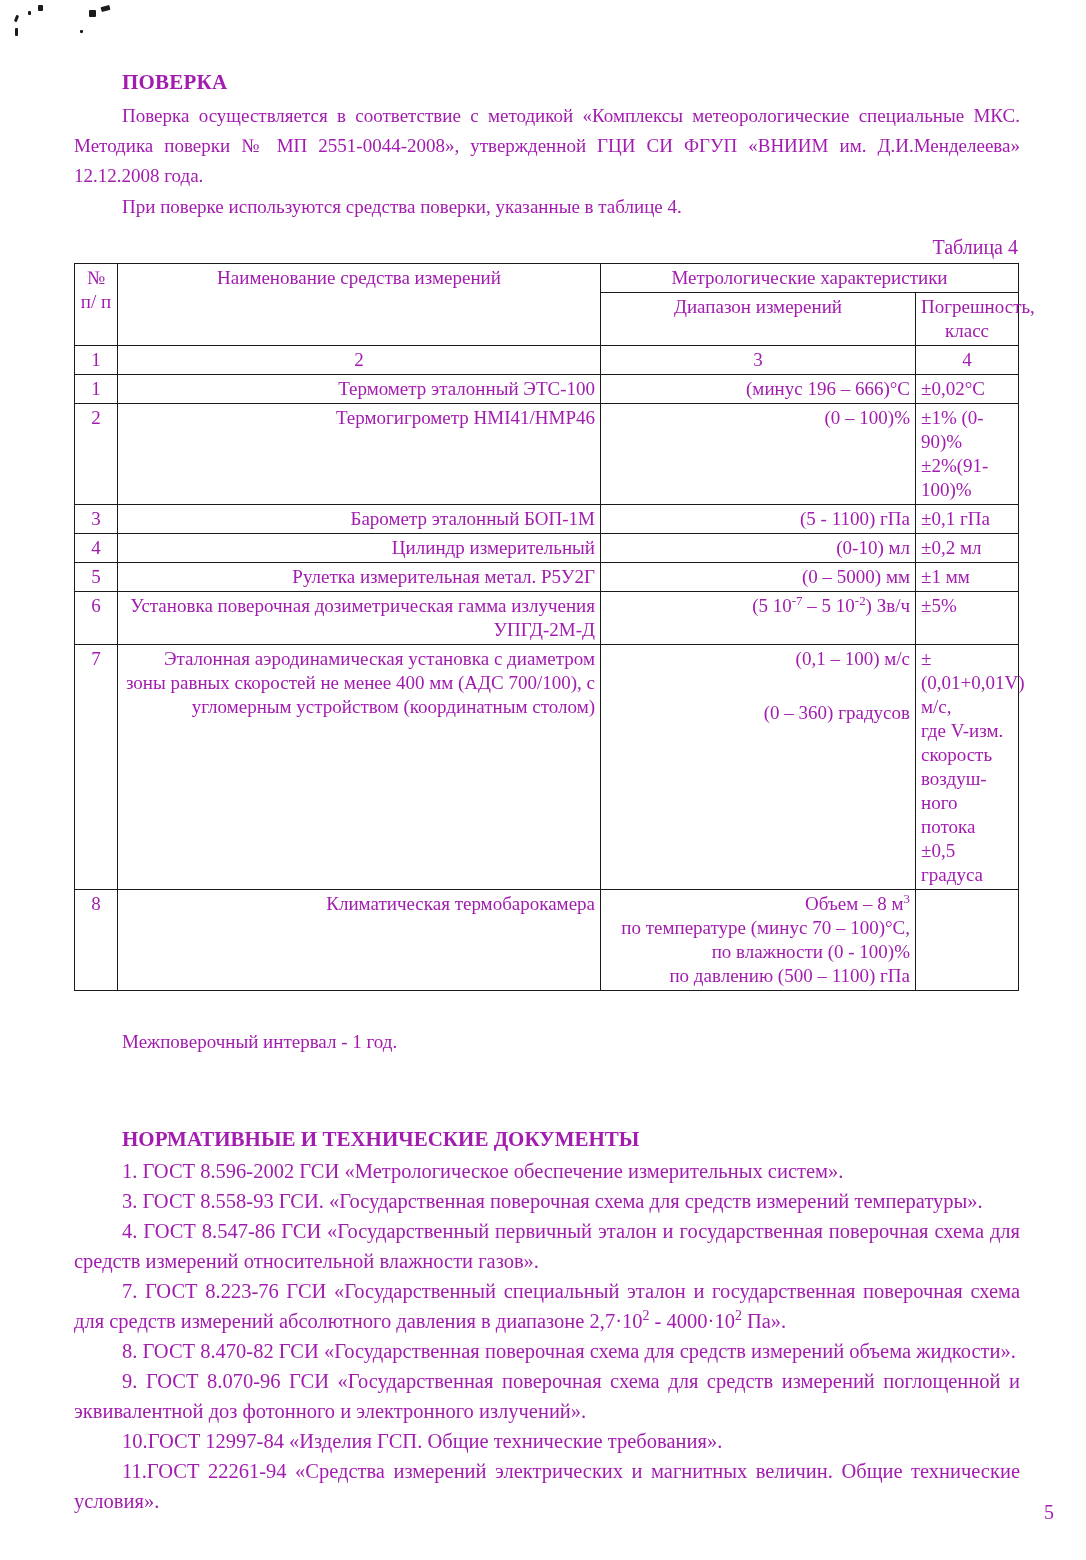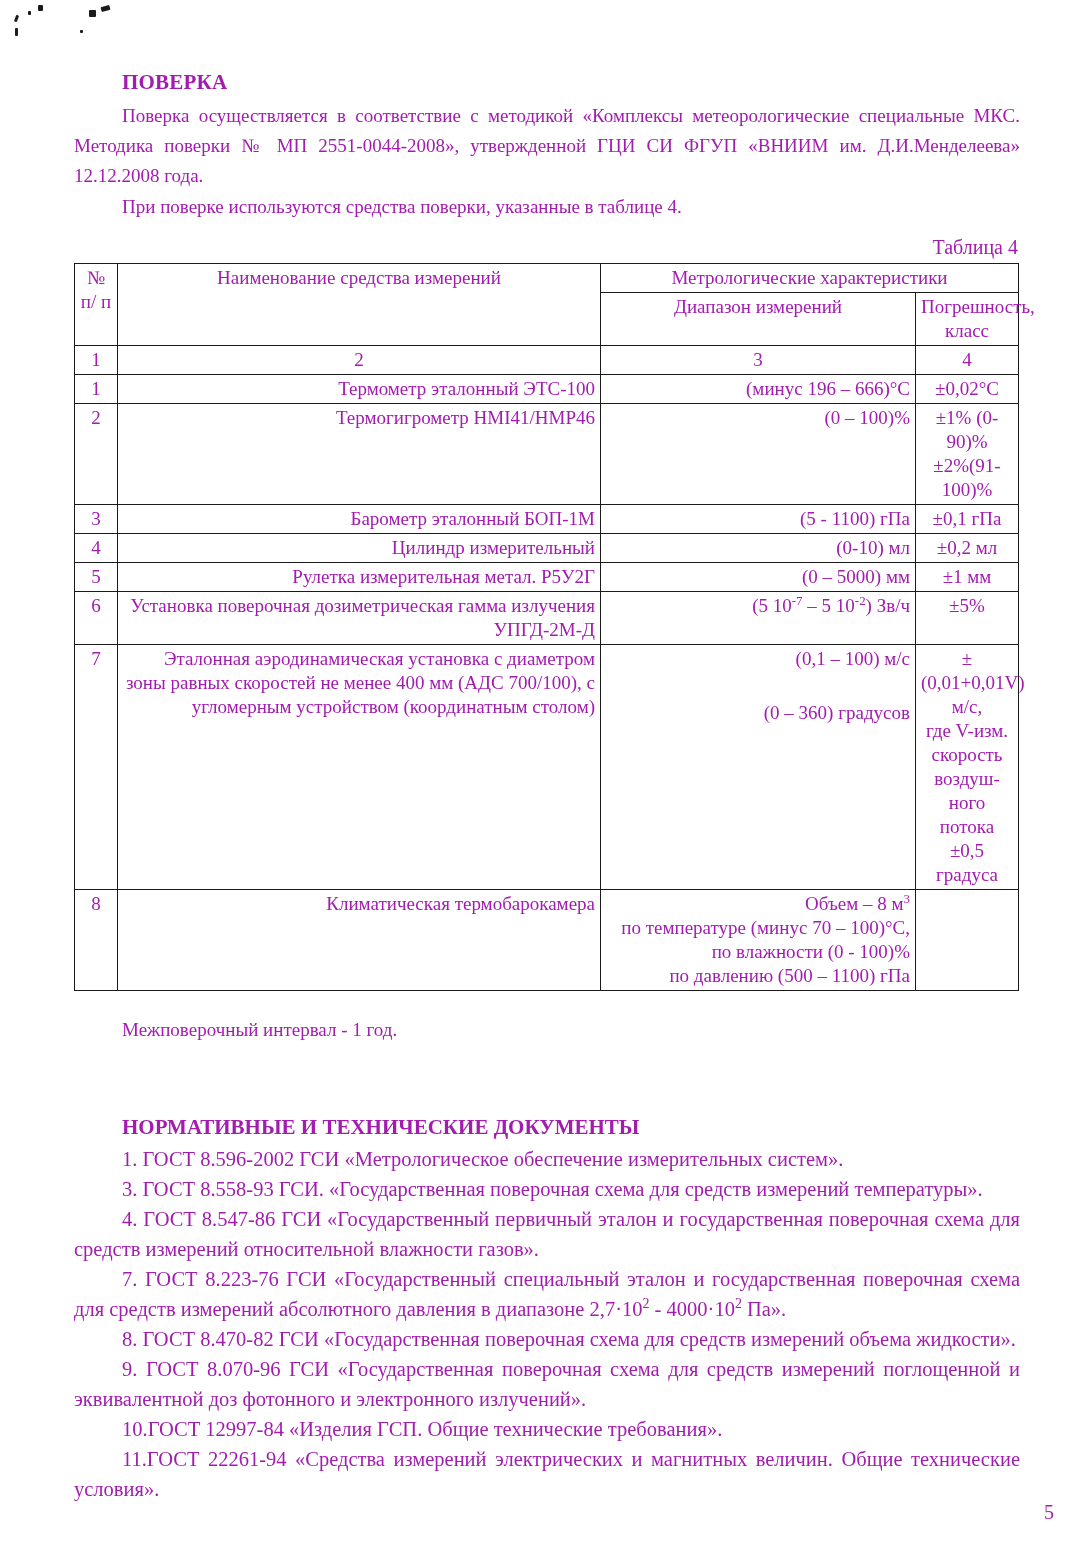--- a/index.html
+++ b/index.html
@@ -80,25 +80,25 @@
     padding-top: 3px;
   }
   .rownum-head {
     text-align: center;
     font-size: 17px;
     line-height: 22px;
     vertical-align: middle;
   }
   .colnum { text-align: center; font-size: 15.5px; padding: 1px 4px; }
   .cell-left { text-align: right; }
-  .err-cell { text-align: center; line-height: 25px; margin-left: 41px; }
+  .err-cell { text-align: left; line-height: 25px; margin-left: 41px; }
   .rng-cell { line-height: 30px; }
   sup { font-size: 0.68em; vertical-align: super; line-height: 0; }
 
-  .after-table { margin-top: 24px; }
+  .after-table { margin-top: 36px; }
   .after-table p.body { text-indent: 48px; }
 
   .docs-head {
     font-size: 21px;
     font-weight: bold;
     margin: 70px 0 4px 48px;
   }
   ul.doclist {
     list-style: none;
     margin: 0;

